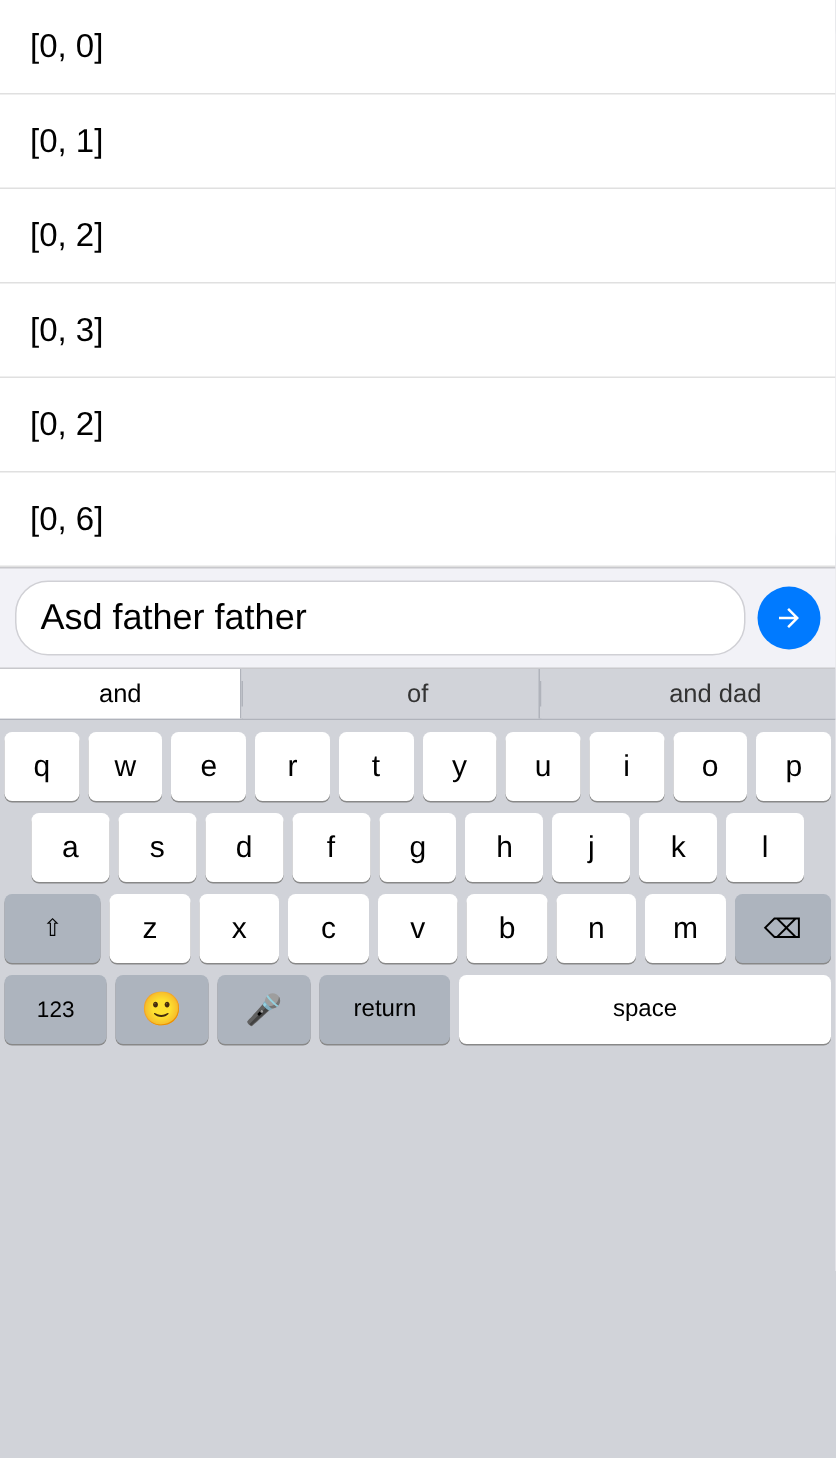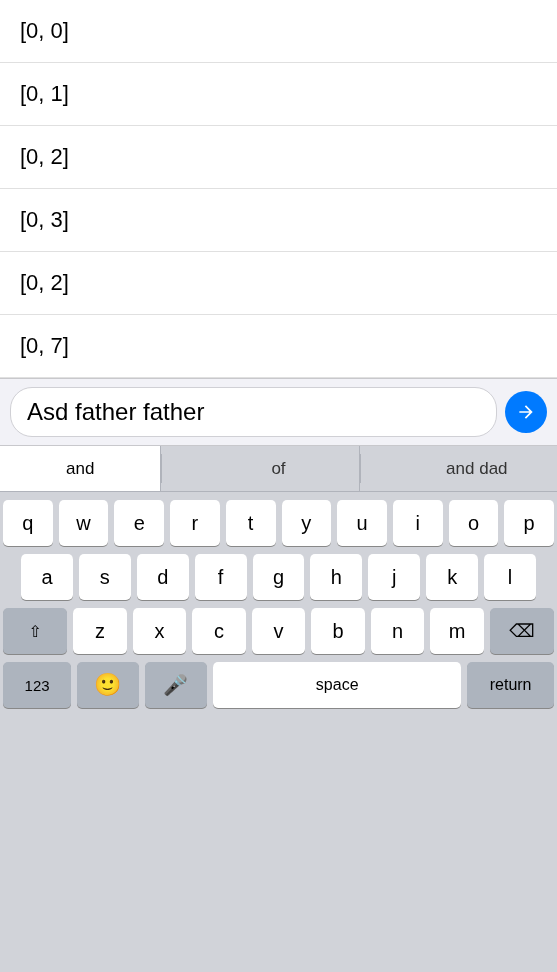--- a/index.html
+++ b/index.html
@@ -65,21 +65,21 @@
       width: 20px;
       height: 20px;
       fill: #fff;
     }
 
     
     .autocomplete-bar {
       display: flex;
       background: #d1d3d9;
       border-bottom: 1px solid #b0b3bb;
-      height: 46px;
+      height: 34px;
     }
     .autocomplete-item {
       flex: 1;
       display: flex;
       align-items: center;
       justify-content: center;
       font-size: 17px;
       color: #000;
       cursor: pointer;
       border-right: 1px solid #b0b3bb;
@@ -171,21 +171,21 @@
   </style>
 </head>
 <body>
 
 <div class="list-area">
 <div class="list-item"><span>[0, 0]</span></div>
     <div class="list-item"><span>[0, 1]</span></div>
     <div class="list-item"><span>[0, 2]</span></div>
     <div class="list-item"><span>[0, 3]</span></div>
     <div class="list-item"><span>[0, 2]</span></div>
-    <div class="list-item"><span>[0, 7]</span></div>
+    <div class="list-item"><span>[0, 6]</span></div>
   </div>
 
 <div class="input-bar">
   <input class="input-field" type="text" value="Asd father father" style="">
   <button class="send-button">
     <svg viewBox="0 0 24 24">
       <path d="M12 4l-1.41 1.41L16.17 11H4v2h12.17l-5.58 5.59L12 20l8-8z"></path>
     </svg>
   </button>
 </div>
@@ -250,20 +250,20 @@
   <div class="key-row">
     <button class="key special numbers-key">
       <span>123</span>
     </button>
     <button class="key special emoji-key">
       <span>🙂</span>
     </button>
     <button class="key special mic-key">
       <span>🎤</span>
     </button>
+    <button class="key special return-key">
+      <span>return</span>
+    </button>
     <button class="key space-key">
       <span>space</span>
     </button>
-    <button class="key special return-key">
-      <span>return</span>
-    </button>
   </div>
 </div>
 
 </body></html>

